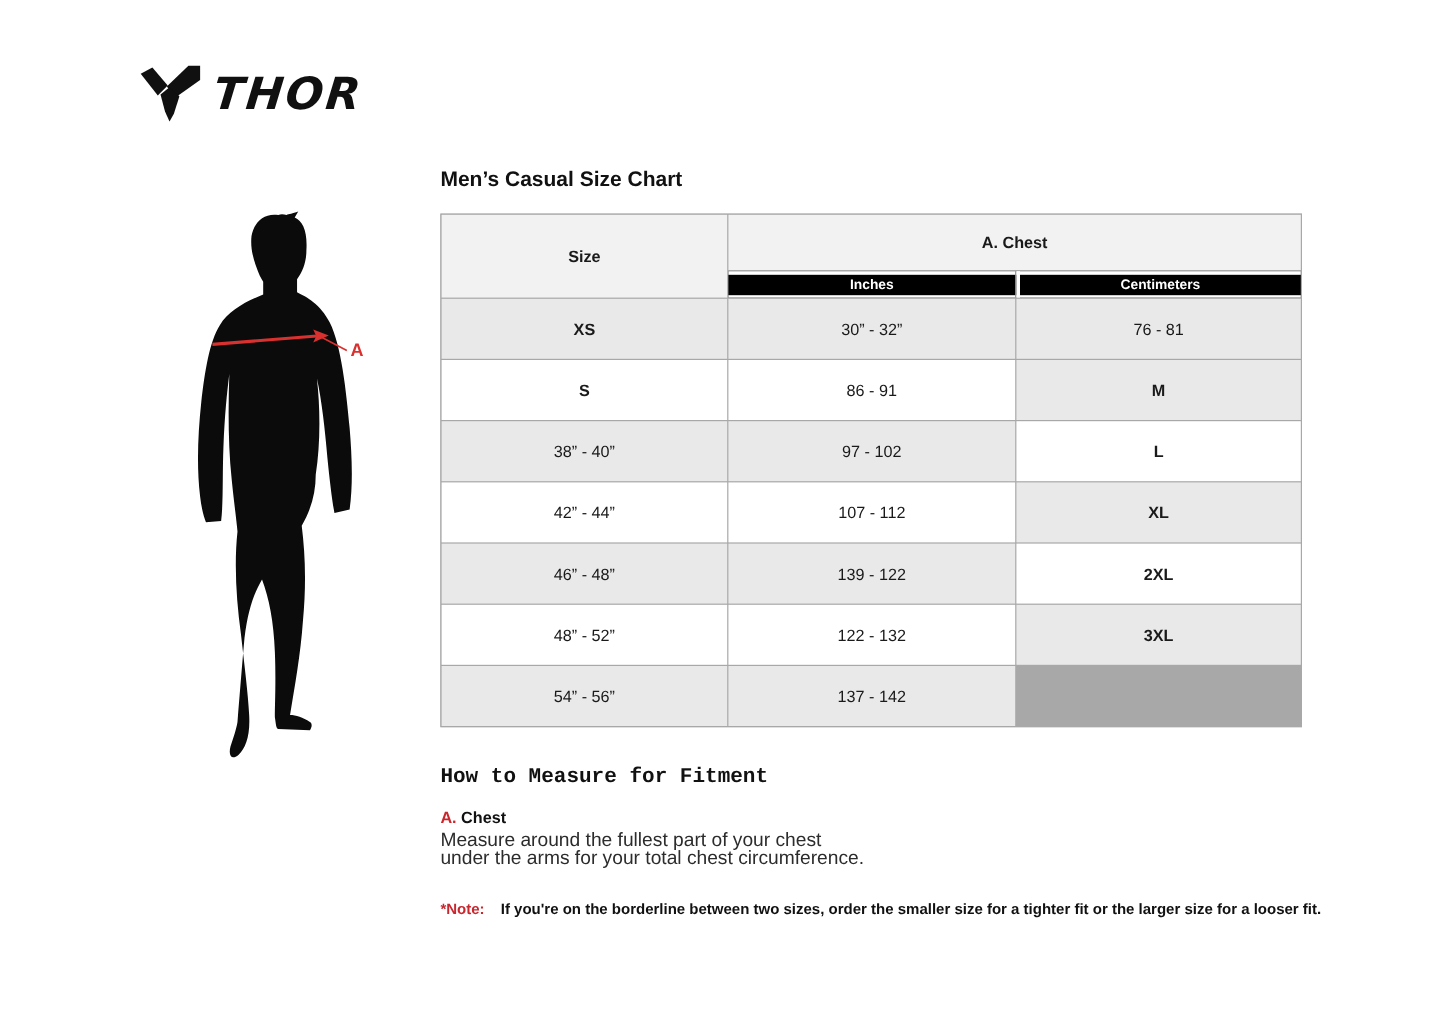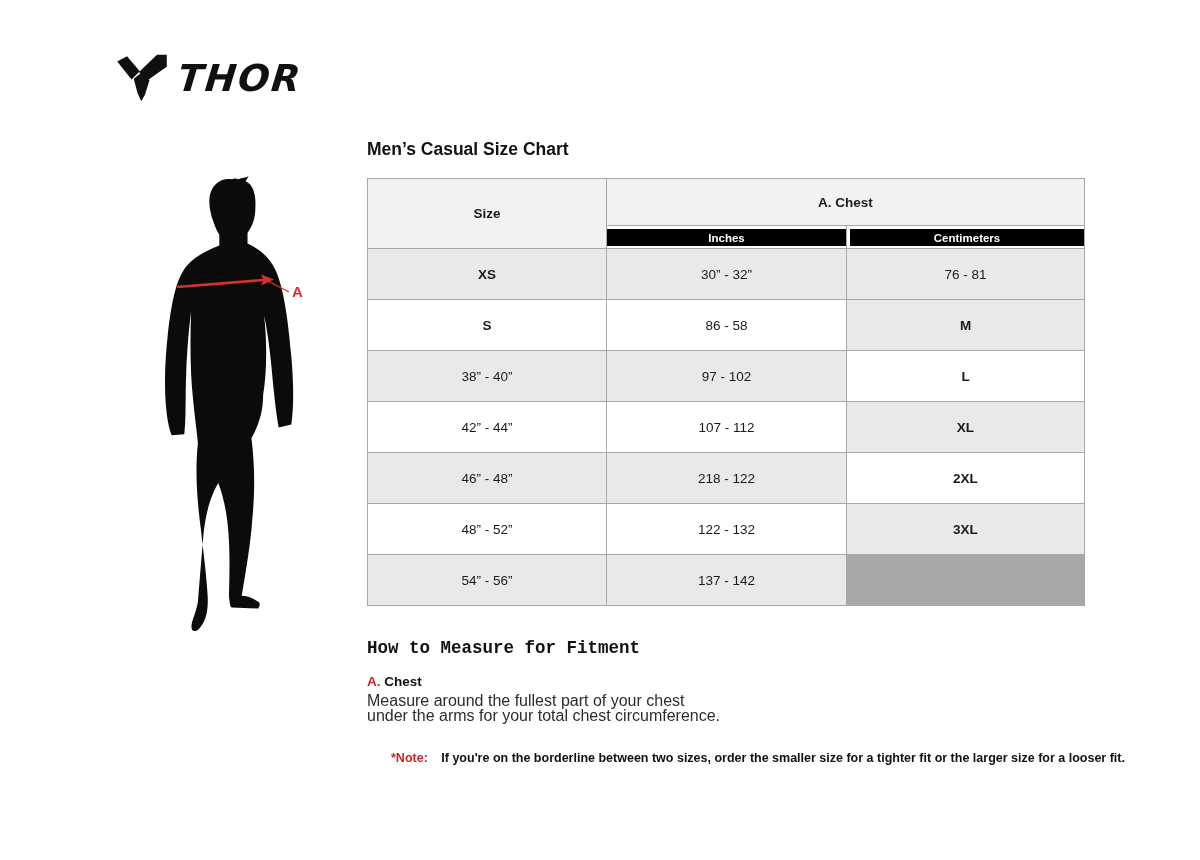--- a/index.html
+++ b/index.html
@@ -33,21 +33,21 @@
   .unit-cm{grid-column:3;grid-row:2;border-left:3px solid #fff;}
   .c-size{font-weight:bold;}
   .alt{background:#e9e9e9;}
 
   
   .measure-title{position:absolute;left:367px;top:638px;font-size:17.5px;font-weight:bold;color:#111;font-family:Liberation Mono, monospace;}
   .measure-item-head{position:absolute;left:367px;top:674px;font-size:13.5px;font-weight:bold;color:#111;}
   .measure-item-head .red{color:#c9262d;}
   .measure-item-desc{position:absolute;left:367px;top:693px;width:356px;
                      font-size:16px;line-height:15px;color:#2c2c2c;}
-  .note-line{position:absolute;left:367px;top:751px;font-size:12.5px;font-weight:bold;color:#111;margin-left:24px;}
+  .note-line{position:absolute;left:367px;top:751px;font-size:12.5px;font-weight:bold;color:#111;}
   .note-line .red{color:#c9262d;margin-right:10px;}
 
   
   .footer{position:absolute;left:115px;top:782px;font-size:11px;line-height:15px;color:#333;}
 </style>
 </head>
 <body>
 
 <div class="page">
 
@@ -86,30 +86,30 @@
   <div class="size-table">
     <div class="tcell cell-size-header">Size</div>
     <div class="tcell cell-group-header">A. Chest</div>
     <div class="tcell unit unit-inches">Inches</div>
     <div class="tcell unit unit-cm">Centimeters</div>
 
   <div class="tcell c-size alt">XS</div>
       <div class="tcell c-val alt">30” - 32”</div>
       <div class="tcell c-val alt">76 - 81</div>
       <div class="tcell c-size">S</div>
-      <div class="tcell c-val">86 - 58</div>
+      <div class="tcell c-val">86 - 91</div>
       <div class="tcell c-size alt">M</div>
       <div class="tcell c-val alt">38” - 40”</div>
       <div class="tcell c-val alt">97 - 102</div>
       <div class="tcell c-size">L</div>
       <div class="tcell c-val">42” - 44”</div>
       <div class="tcell c-val">107 - 112</div>
       <div class="tcell c-size alt">XL</div>
       <div class="tcell c-val alt">46” - 48”</div>
-      <div class="tcell c-val alt">218 - 122</div>
+      <div class="tcell c-val alt">139 - 122</div>
       <div class="tcell c-size">2XL</div>
       <div class="tcell c-val">48” - 52”</div>
       <div class="tcell c-val">122 - 132</div>
       <div class="tcell c-size alt">3XL</div>
       <div class="tcell c-val alt">54” - 56”</div>
       <div class="tcell c-val alt">137 - 142</div>
     </div>
 
   <div class="measure-title">How to Measure for Fitment</div>
   <div class="measure-item-head">

